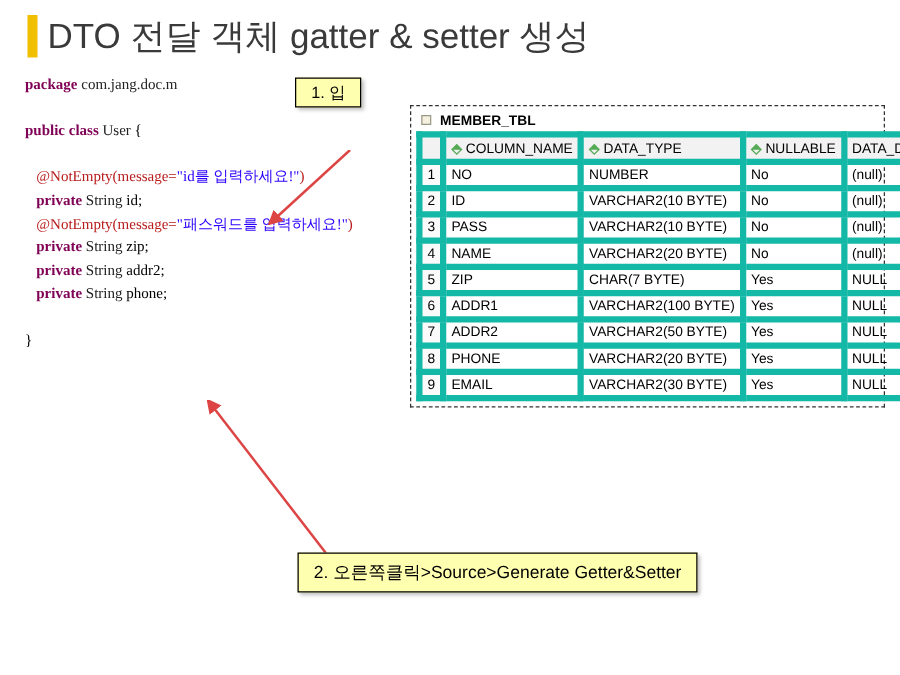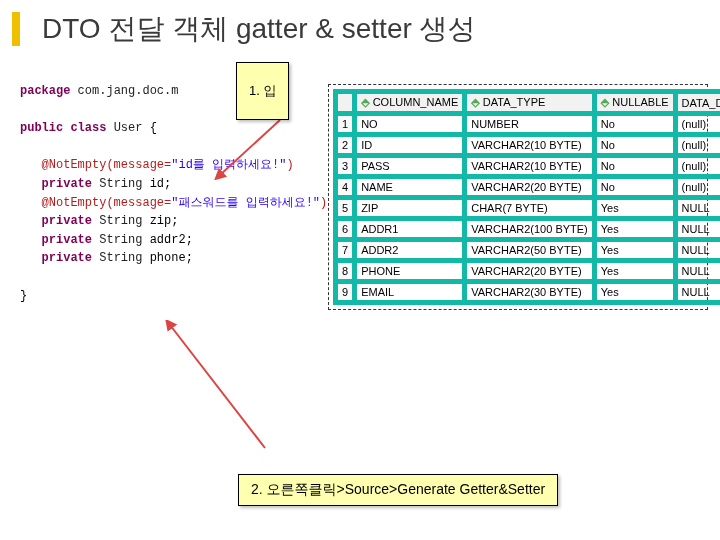--- a/index.html
+++ b/index.html
@@ -7,60 +7,59 @@
     width: 720px;
     height: 540px;
     background: #fff;
     font-family: Arial, sans-serif;
     position: relative;
     overflow: hidden;
   }
   .title-bar {
     position: absolute;
     top: 10px;
-    left: 12px;
+    left: 22px;
     display: flex;
     align-items: center;
-    gap: 22px;
+    gap: 8px;
   }
   .accent {
     width: 8px;
     height: 34px;
     background: #f0c000;
   }
   .title {
     font-size: 28px;
     color: #3a3a3a;
   }
   .code-panel {
     position: absolute;
     top: 58px;
     left: 20px;
     width: 300px;
-    font-family: Liberation Mono, monospace;
+    font-family: Liberation Serif, serif;
     font-size: 12px;
     line-height: 1.55;
     background: #fff;
-    margin-top: 24px;
   }
   .code-panel .kw { color: #7f0055; font-weight: bold; }
   .code-panel .pkg { color: #222; }
   .code-panel .anno { color: #b91c1c; }
   .code-panel .str { color: #2a00ff; }
   .code-panel .typ { color: #222; }
   .code-panel .sel { background: #cfe0ff; padding: 0 2px; }
   .code-line { white-space: pre; }
 
   .callout1 {
     position: absolute;
     top: 62px;
     left: 236px;
     background: #ffffb0;
     border: 1px solid #000;
-    padding: 19px 12px;
+    padding: 2px 12px;
     font-size: 13px;
     box-shadow: 2px 2px 3px rgba(0,0,0,.25);
     z-index: 5;
   }
   .callout1-sub {
     position: absolute;
     top: 82px;
     left: 236px;
     font-size: 13px;
   }
@@ -104,21 +103,20 @@
   .callout2 {
     position: absolute;
     top: 442px;
     left: 238px;
     background: #ffffb0;
     border: 1px solid #000;
     padding: 6px 12px;
     font-size: 14px;
     box-shadow: 2px 2px 3px rgba(0,0,0,.25);
     z-index: 5;
-    margin-top: 32px;
   }
   .arrow2 {
     position: absolute;
     top: 320px;
     left: 165px;
     width: 120px;
     height: 130px;
     z-index: 4;
   }
   .bullet-sq {
@@ -161,20 +159,24 @@
   <div class="code-line">   <span class="kw">private</span> <span class="typ">String</span> <span>id</span><span>;</span></div>
   <div class="code-line">   <span class="anno">@NotEmpty(message=</span><span class="str">"패스워드를 입력하세요!"</span><span class="anno">)</span></div>
   <div class="code-line">   <span class="kw">private</span> <span class="typ">String</span> <span>zip</span><span>;</span></div>
   <div class="code-line">   <span class="kw">private</span> <span class="typ">String</span> <span>addr2</span><span>;</span></div>
   <div class="code-line">   <span class="kw">private</span> <span class="typ">String</span> <span>phone</span><span>;</span></div>
   <div class="code-line"> </div>
   <div class="code-line">}</div>
 </div>
 
 <div class="db-panel">
+  <div class="db-header">
+    <span class="bullet-sq"></span>
+    <span>MEMBER_TBL</span>
+  </div>
   <table class="db-table">
     <thead>
       <tr>
         <th></th>
         <th><span class="col-icon">⬘</span> <span>COLUMN_NAME</span></th>
         <th><span class="col-icon">⬘</span> <span>DATA_TYPE</span></th>
         <th><span class="col-icon">⬘</span> <span>NULLABLE</span></th>
         <th>DATA_DEF</th>
       </tr>
     </thead>

